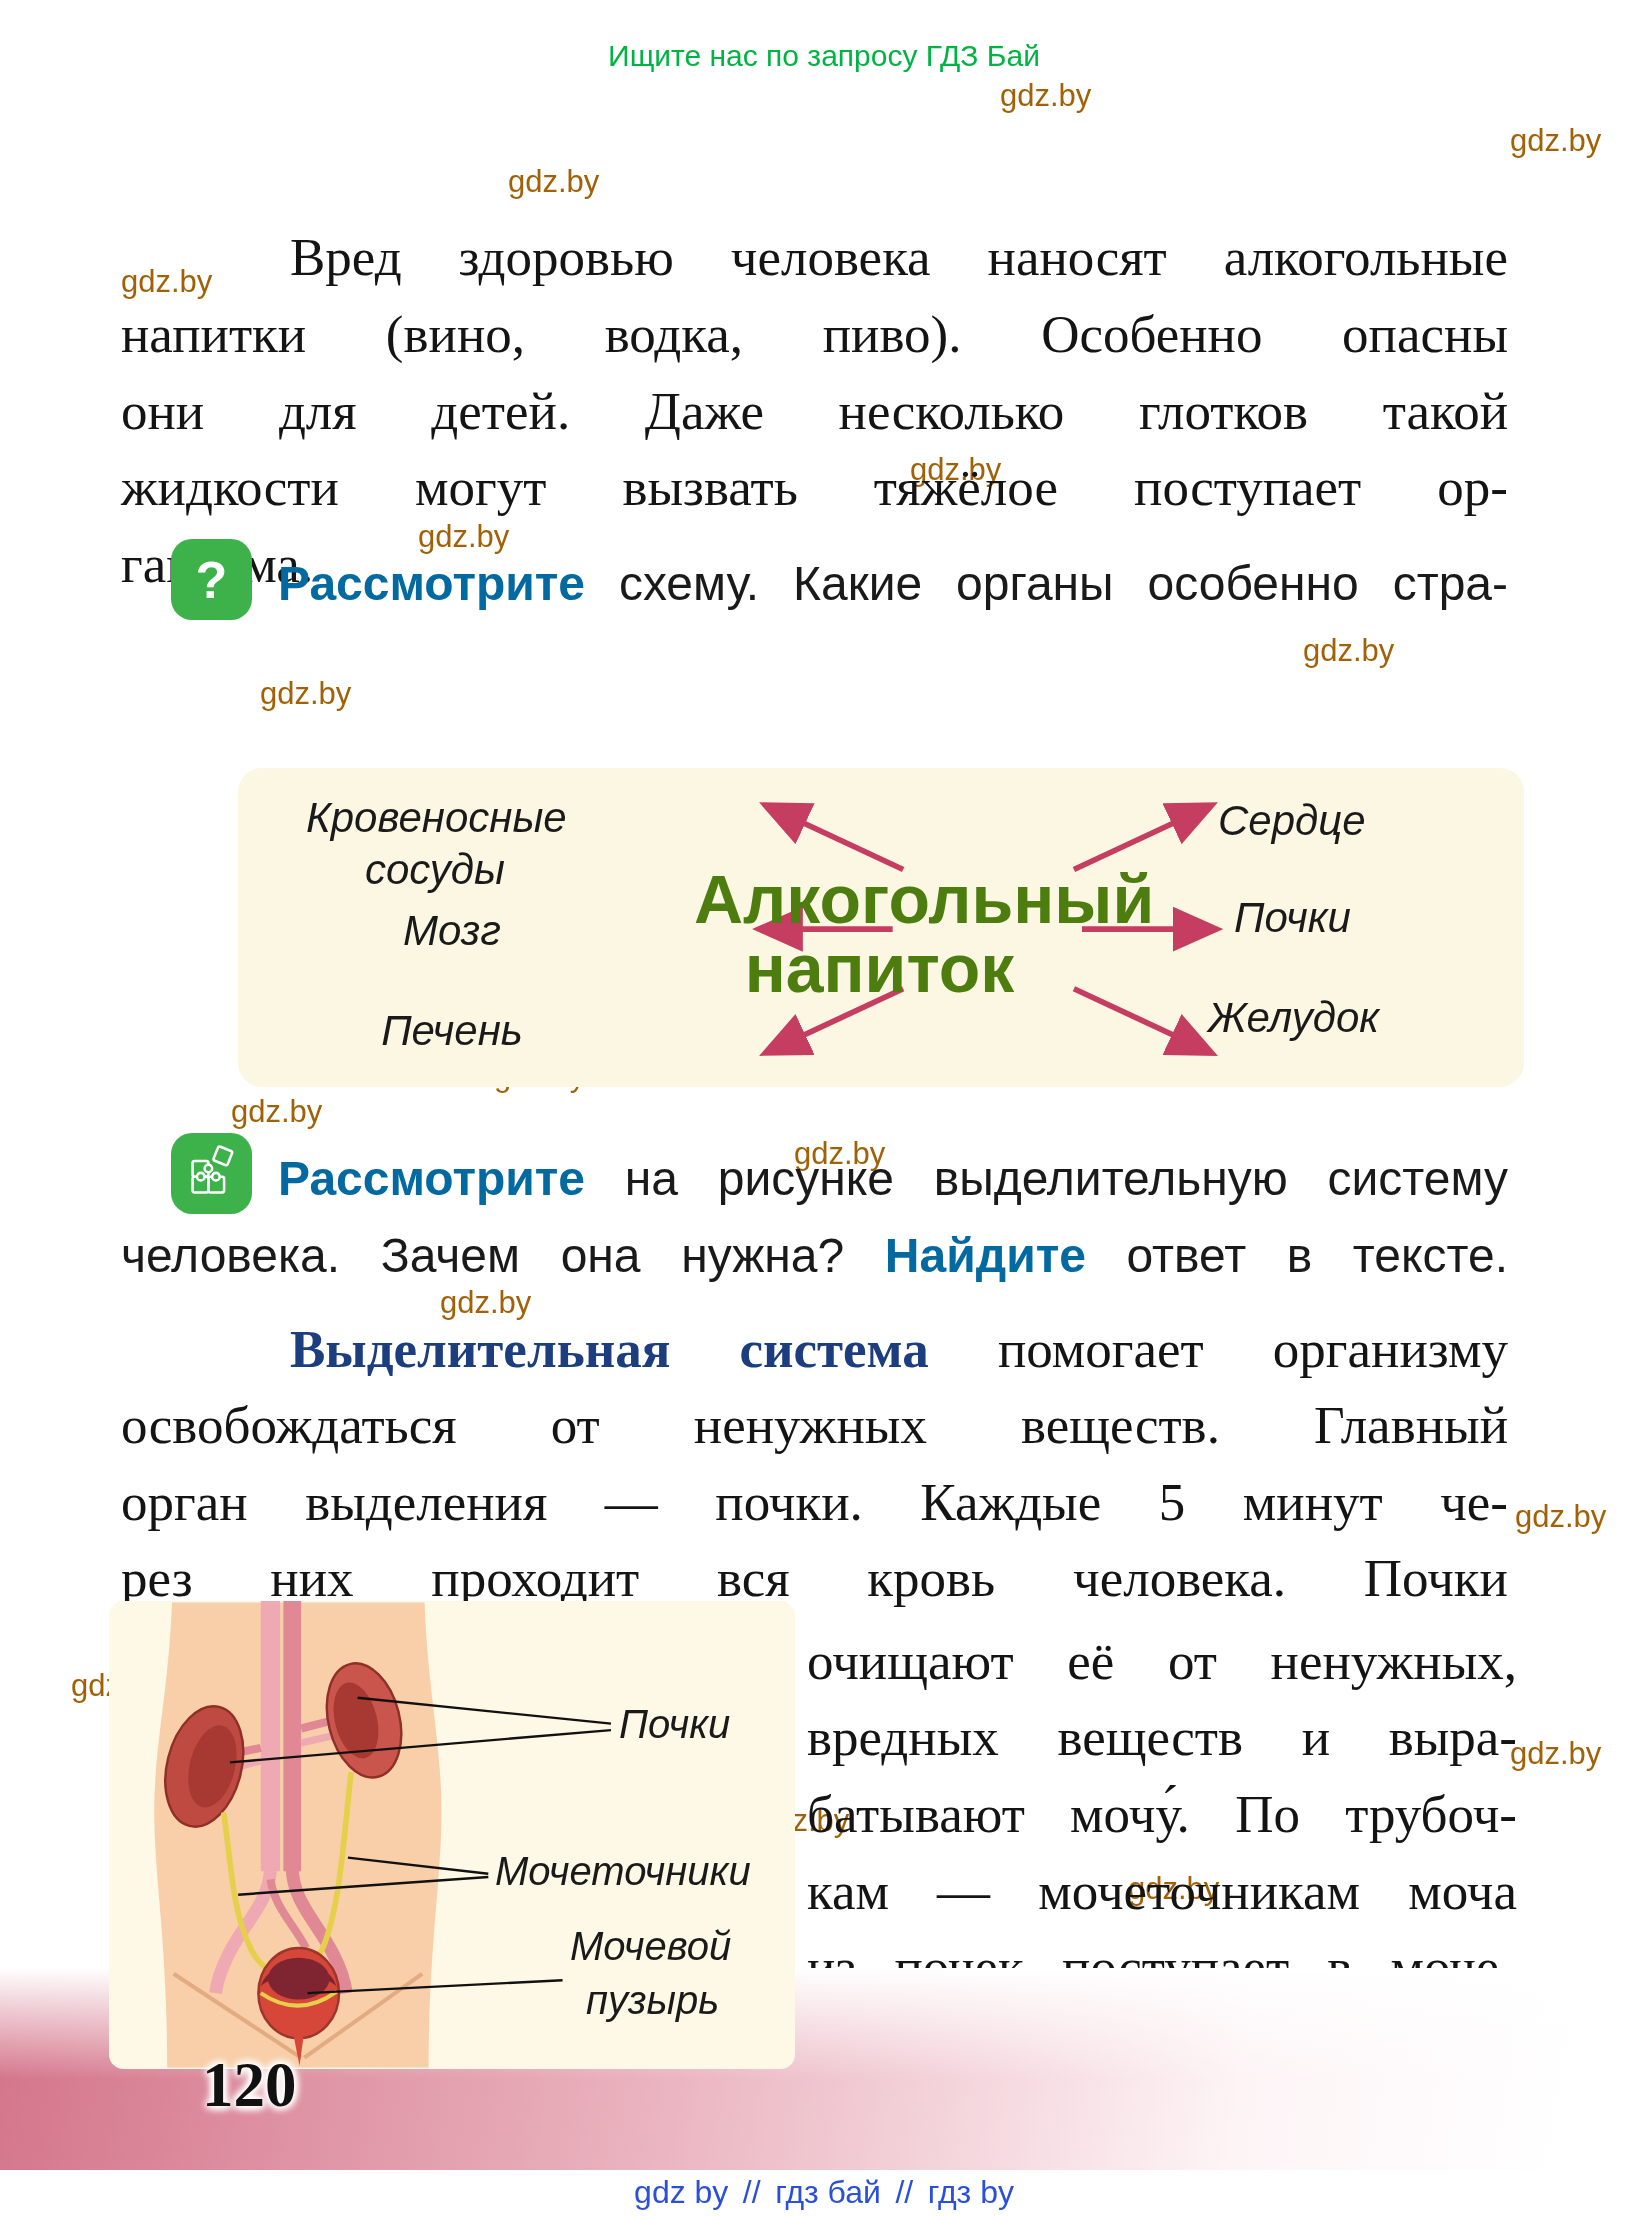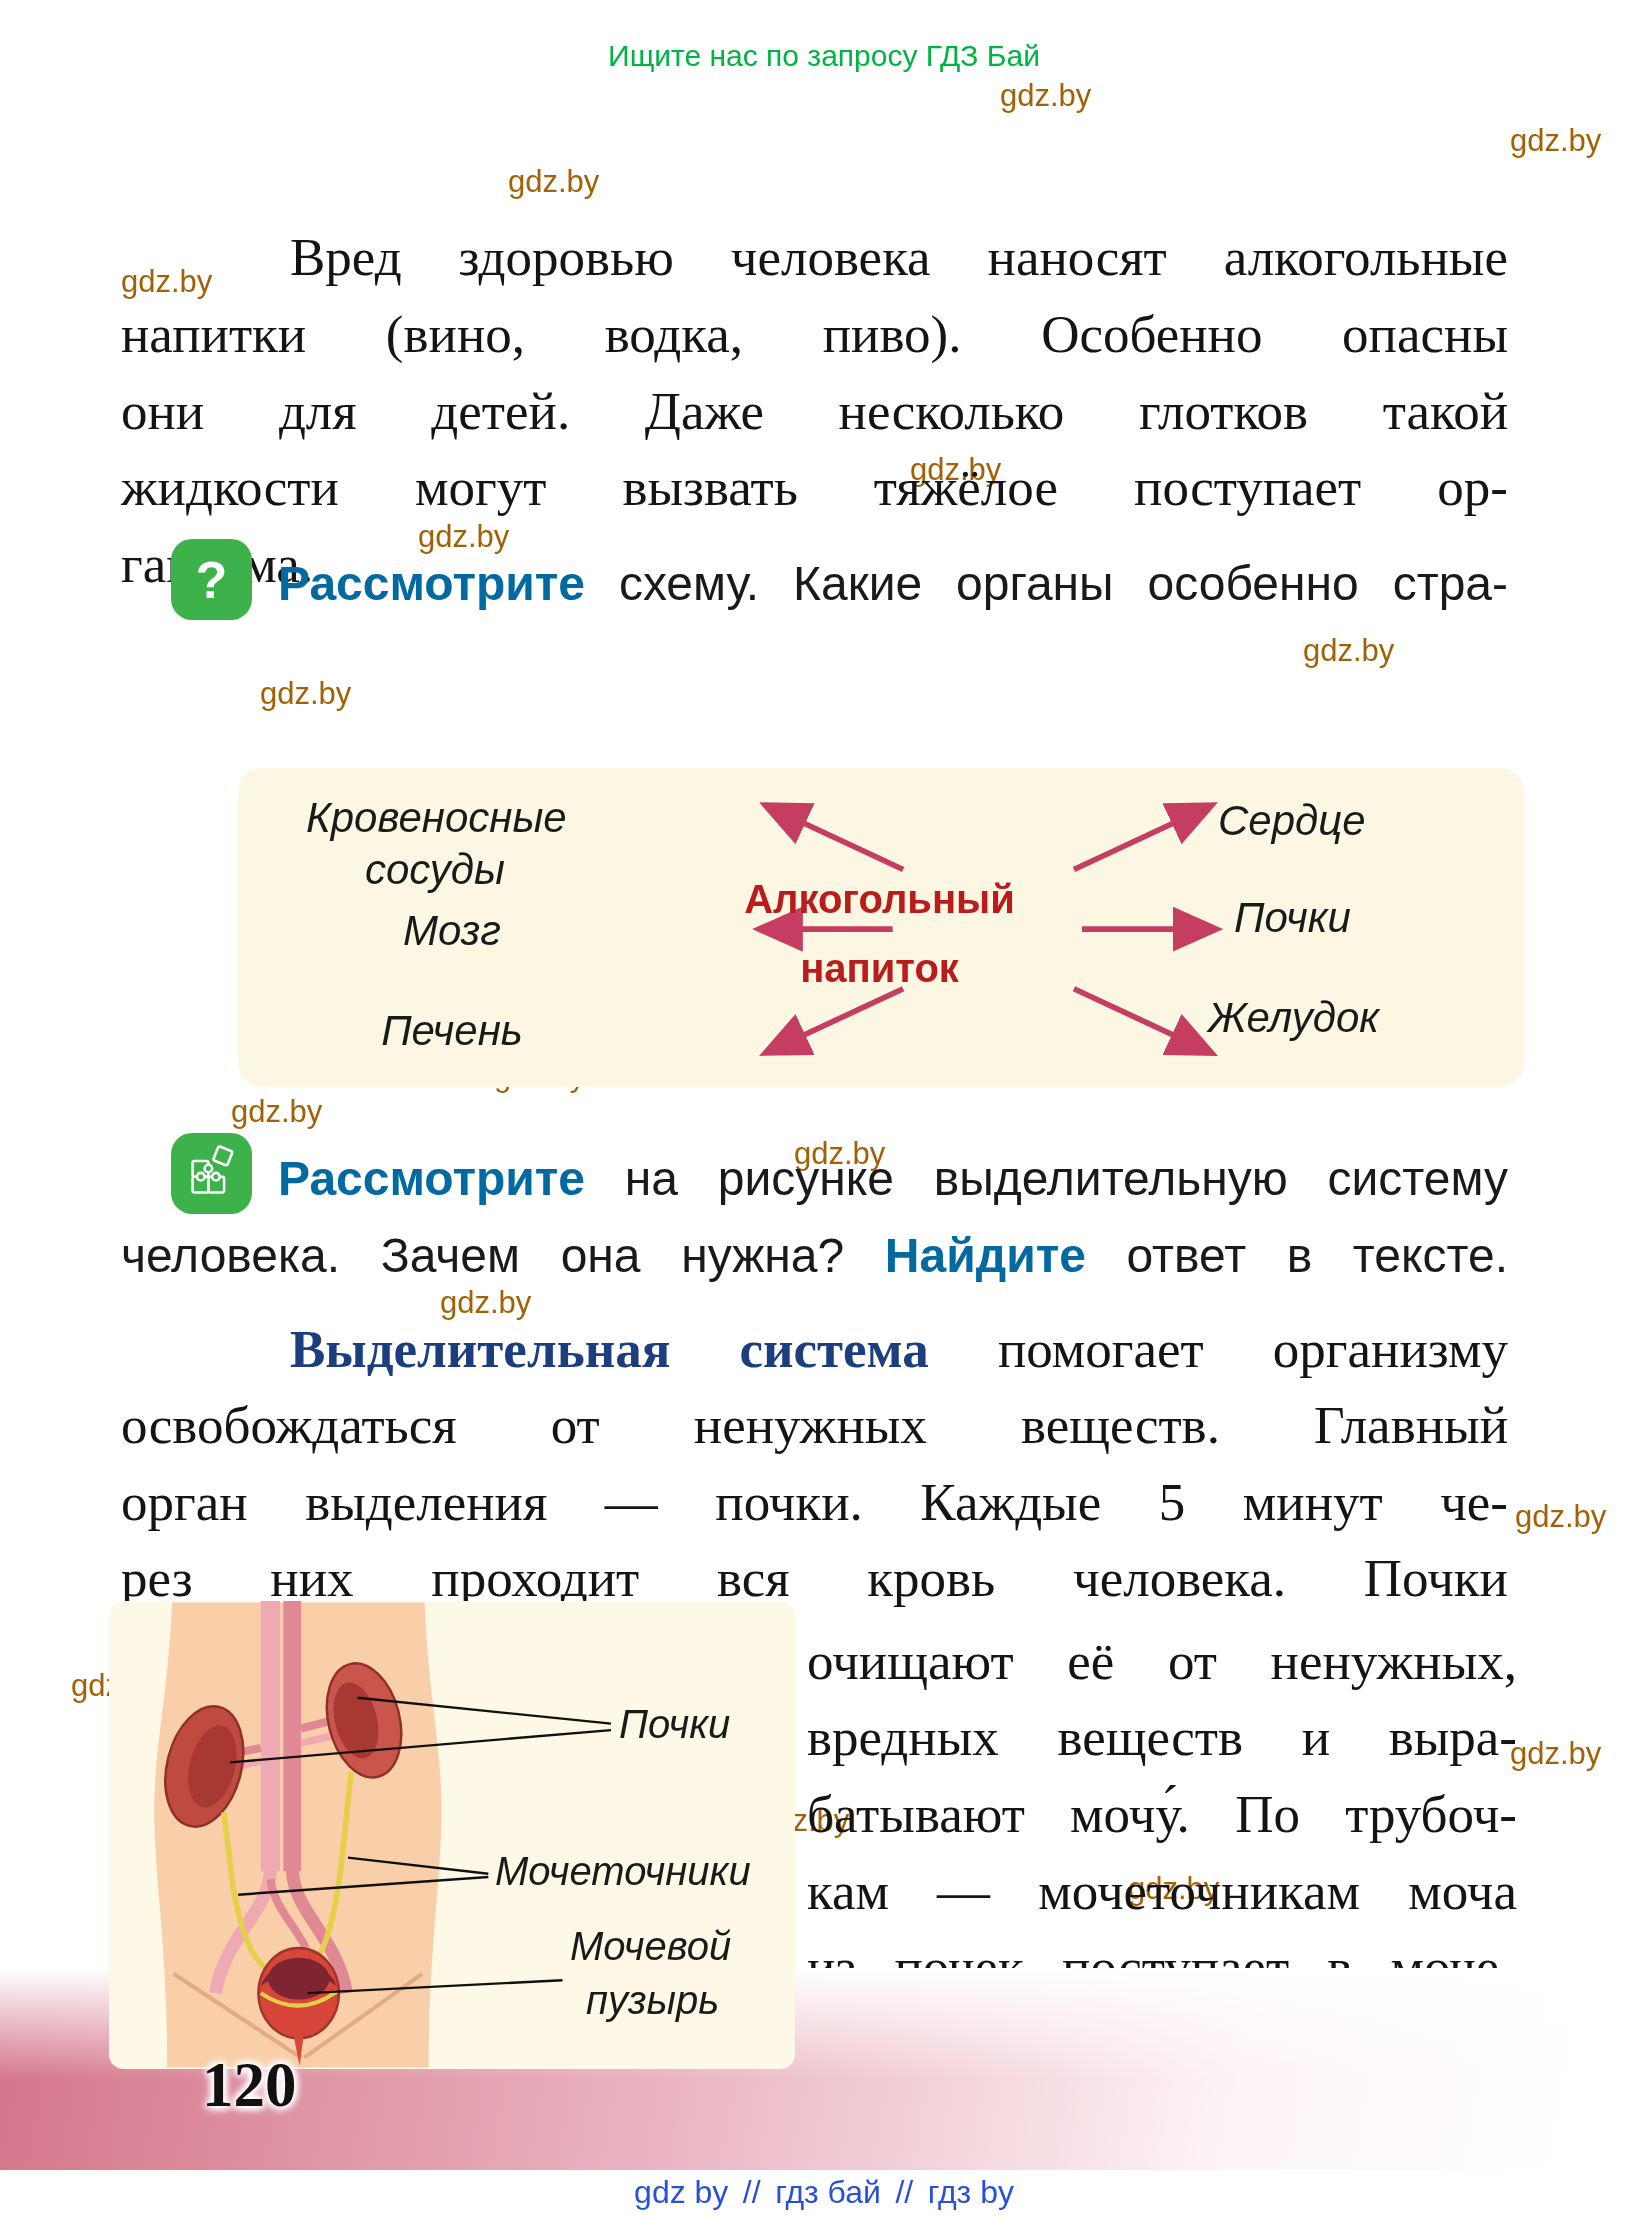--- a/index.html
+++ b/index.html
@@ -41,21 +41,21 @@
   .scheme{
     position:absolute;left:238px;top:768px;width:1286px;height:319px;
     background:#fbf7e2;border-radius:24px;
   }
   .scheme-label{
     position:absolute;font-family:"Liberation Sans",sans-serif;font-style:italic;
     font-size:42px;line-height:52px;color:#1a1a1a;text-align:center;white-space:nowrap;
   }
   .scheme-center{
     position:absolute;left:694px;top:865px;width:371px;text-align:center;
-    font-family:"Liberation Sans",sans-serif;font-weight:bold;font-size:40px;line-height:69px;color:#b91c1c;
+    font-family:"Liberation Sans",sans-serif;font-weight:bold;font-size:68px;line-height:69px;color:#4d7c0f;
   }
   .arrows{position:absolute;left:0;top:0;width:1286px;height:319px;}
   
   .figure{
     position:absolute;left:109px;top:1601px;width:686px;height:468px;
     background:#fdf9e6;border-radius:14.5px;z-index:2;
   }
   .fig-label{
     position:absolute;font-family:"Liberation Sans",sans-serif;font-style:italic;
     font-size:40px;color:#1a1a1a;white-space:nowrap;

